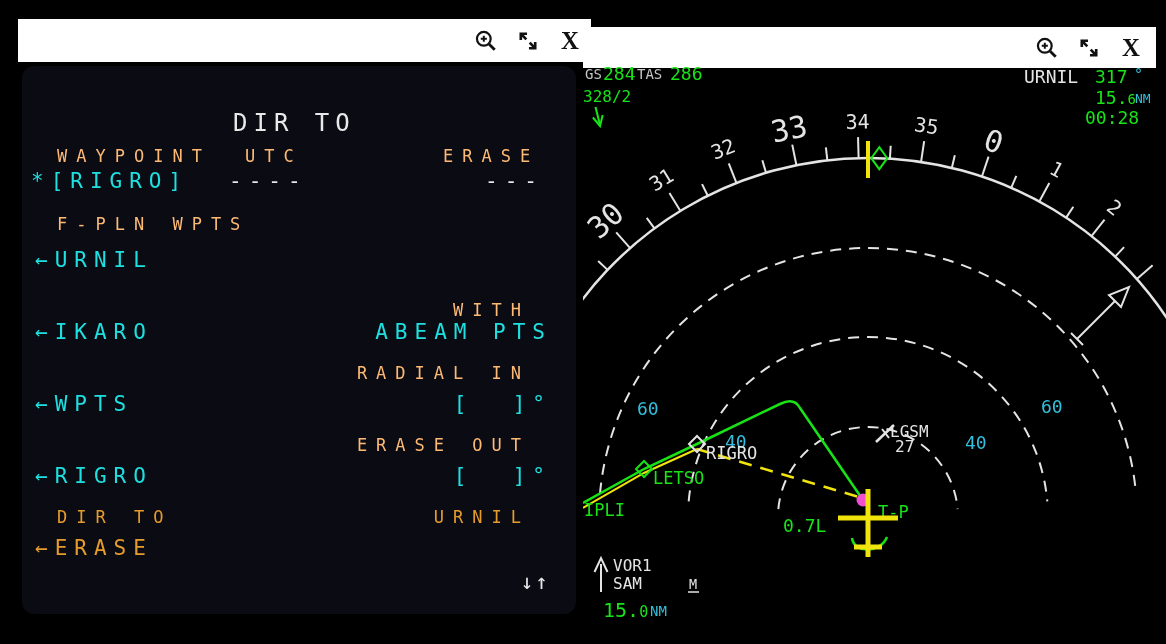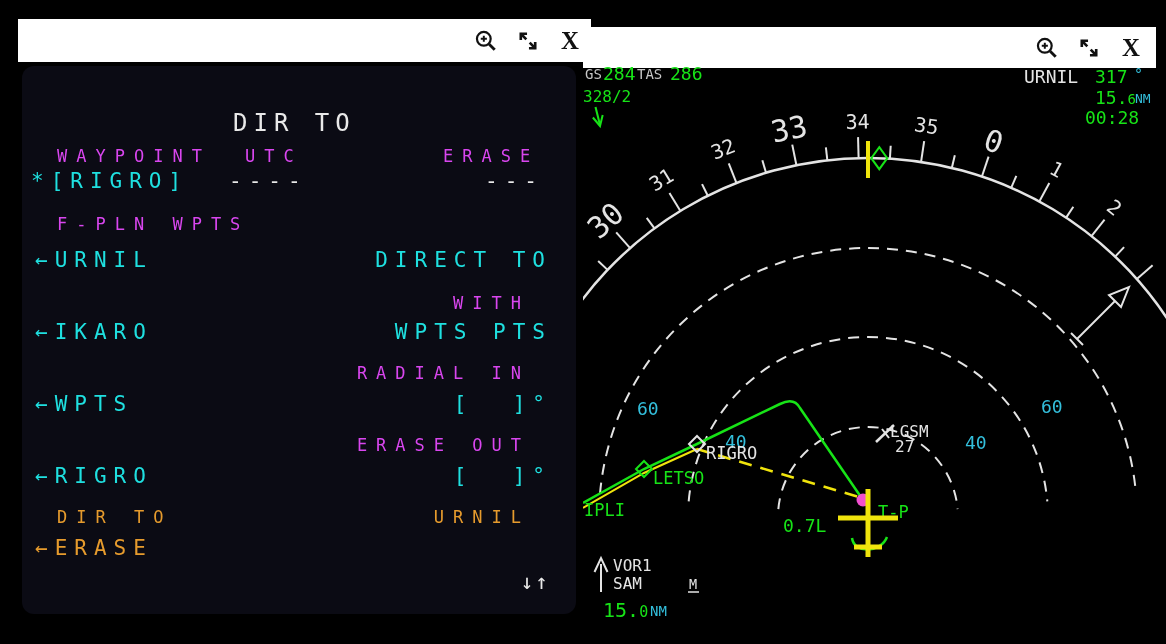--- a/index.html
+++ b/index.html
@@ -6,21 +6,21 @@
   #app{position:relative;width:1166px;height:644px;background:#000;overflow:hidden;
        font-family:"DejaVu Sans Mono",monospace;}
   .titlebar{position:absolute;background:#fff;display:flex;align-items:center;
             justify-content:flex-end;gap:16px;}
   .tbtn{width:26px;height:26px;display:flex;align-items:center;justify-content:center;cursor:pointer;}
   .pane{position:absolute;top:0;width:583px;height:644px;}
   
   .mcdu-screen{position:absolute;left:22px;top:66px;width:554px;height:548px;
                background:#0b0b14;border-radius:12px;}
   .mcdu-screen span{position:absolute;display:block;white-space:pre;line-height:1.15;}
-  .lab{font-size:17px;letter-spacing:9px;color:#d946ef;}
+  .lab{font-size:17px;letter-spacing:9px;color:#fdba74;}
   .dat{font-size:21px;letter-spacing:7px;color:#e9e9e9;}
   .ttl{font-size:24px;letter-spacing:6px;color:#e9e9e9;}
   .cy{color:#1fe0e0;} .am{color:#e69b2d;} .wh{color:#e9e9e9;}
   
   #nd-svg{position:absolute;left:0;top:60px;}
   #nd-svg text{font-family:"DejaVu Sans Mono",monospace;}
   text.comp{font-family:"Liberation Sans",sans-serif;}
 </style>
 </head>
 <body>
@@ -54,24 +54,23 @@
     <div class="mcdu-screen">
       <span class="ttl wh" style="left:211px;top:44px">DIR TO</span>
       <span class="lab" style="left:35px;top:81px">WAYPOINT</span>
       <span class="lab" style="left:223px;top:81px">UTC</span>
       <span class="lab" style="left:421px;top:81px">ERASE</span>
       <span class="dat cy" style="left:9px;top:103px">*[RIGRO]</span>
       <span class="dat wh" style="left:207px;top:103px">----</span>
       <span class="dat wh" style="left:463px;top:103px">---</span>
       <span class="lab" style="left:35px;top:149px">F-PLN WPTS</span>
       <span class="dat cy" style="left:13px;top:182px">←URNIL</span>
-      <span class="dat cy" style="right:24px;top:182px">DIRECT TO</span>
-      <span class="lab" style="right:46px;top:228px">WITH</span>
+      <span class="lab" style="right:46px;top:235px">WITH</span>
       <span class="dat cy" style="left:13px;top:254px">←IKARO</span>
-      <span class="dat cy" style="right:24px;top:254px">WPTS PTS</span>
+      <span class="dat cy" style="right:24px;top:254px">ABEAM PTS</span>
       <span class="lab" style="right:46px;top:298px">RADIAL IN</span>
       <span class="dat cy" style="left:13px;top:326px">←WPTS</span>
       <span class="dat cy" style="right:24px;top:326px">[  ]°</span>
       <span class="lab" style="right:46px;top:370px">ERASE OUT</span>
       <span class="dat cy" style="left:13px;top:398px">←RIGRO</span>
       <span class="dat cy" style="right:24px;top:398px">[  ]°</span>
       <span class="lab am" style="left:35px;top:442px">DIR TO</span>
       <span class="lab am" style="right:46px;top:442px">URNIL</span>
       <span class="dat am" style="left:13px;top:470px">←ERASE</span>
       <span class="dat wh" style="right:26px;top:504px;letter-spacing:2px">↓↑</span>

